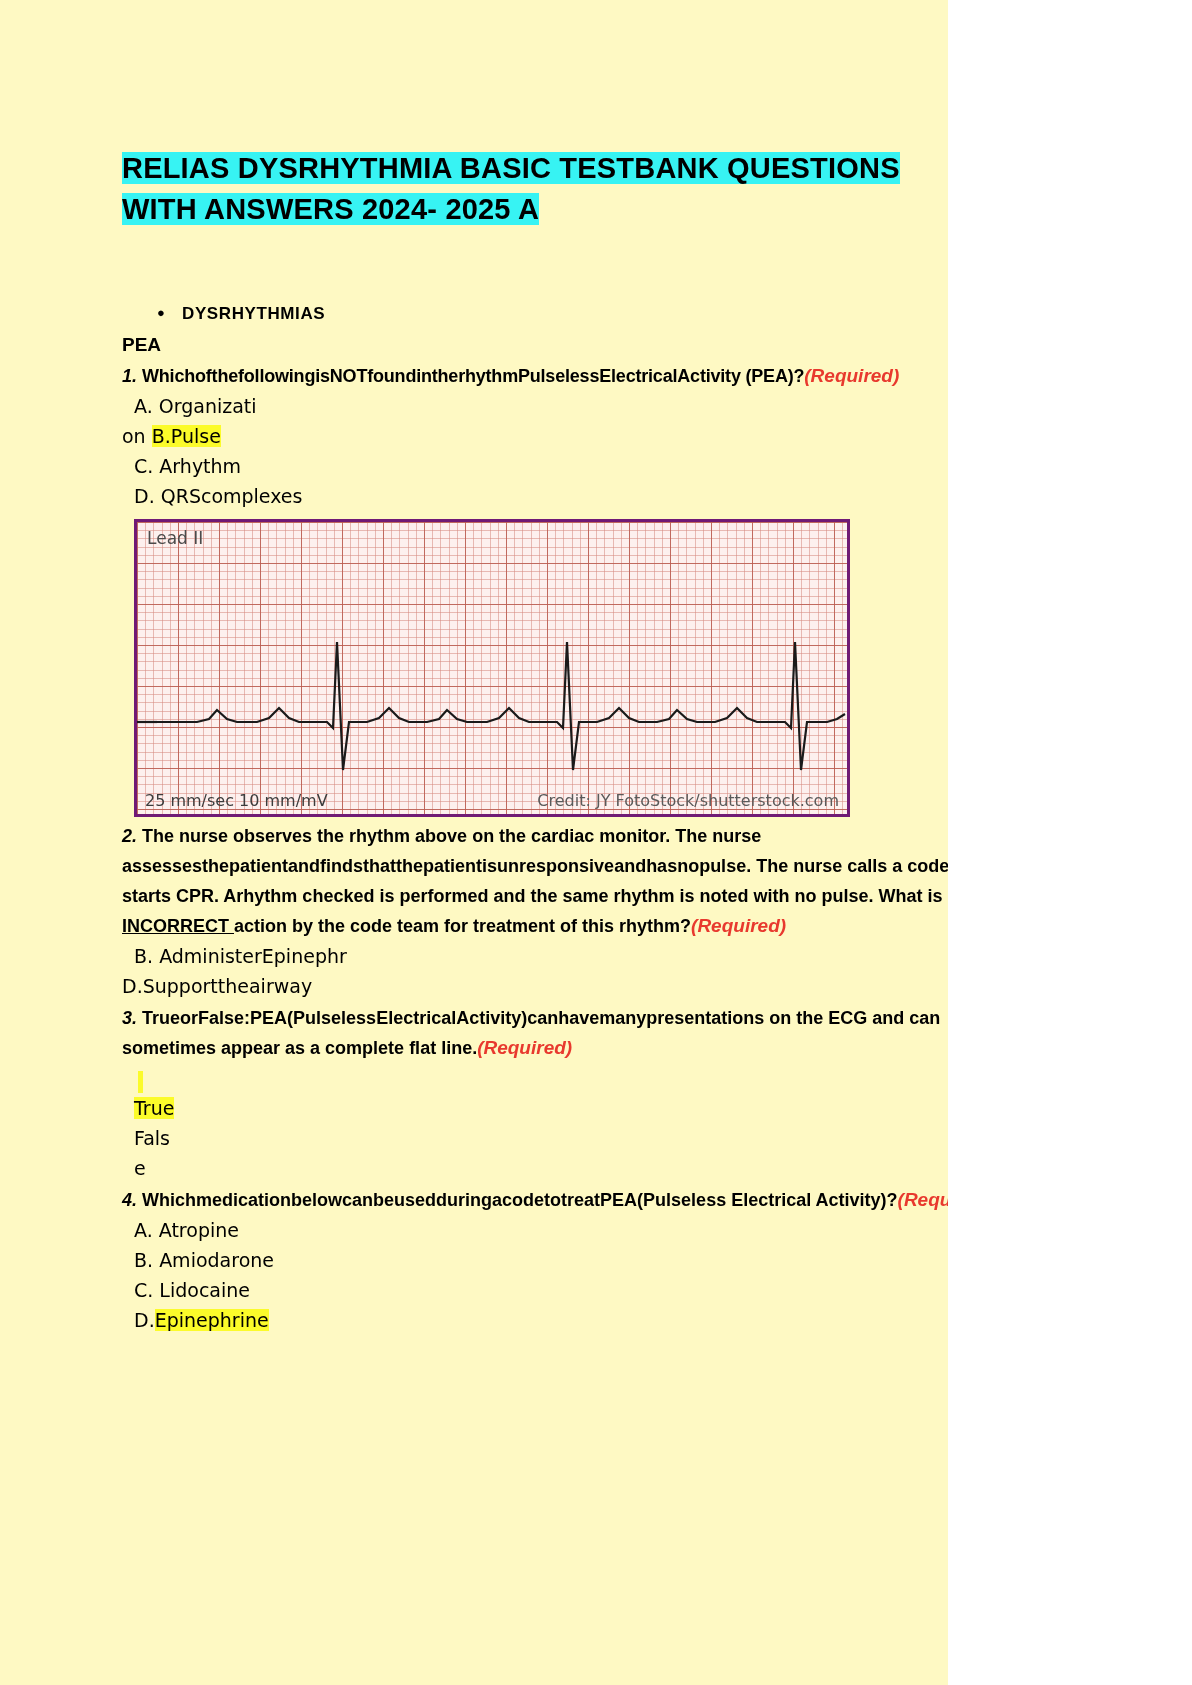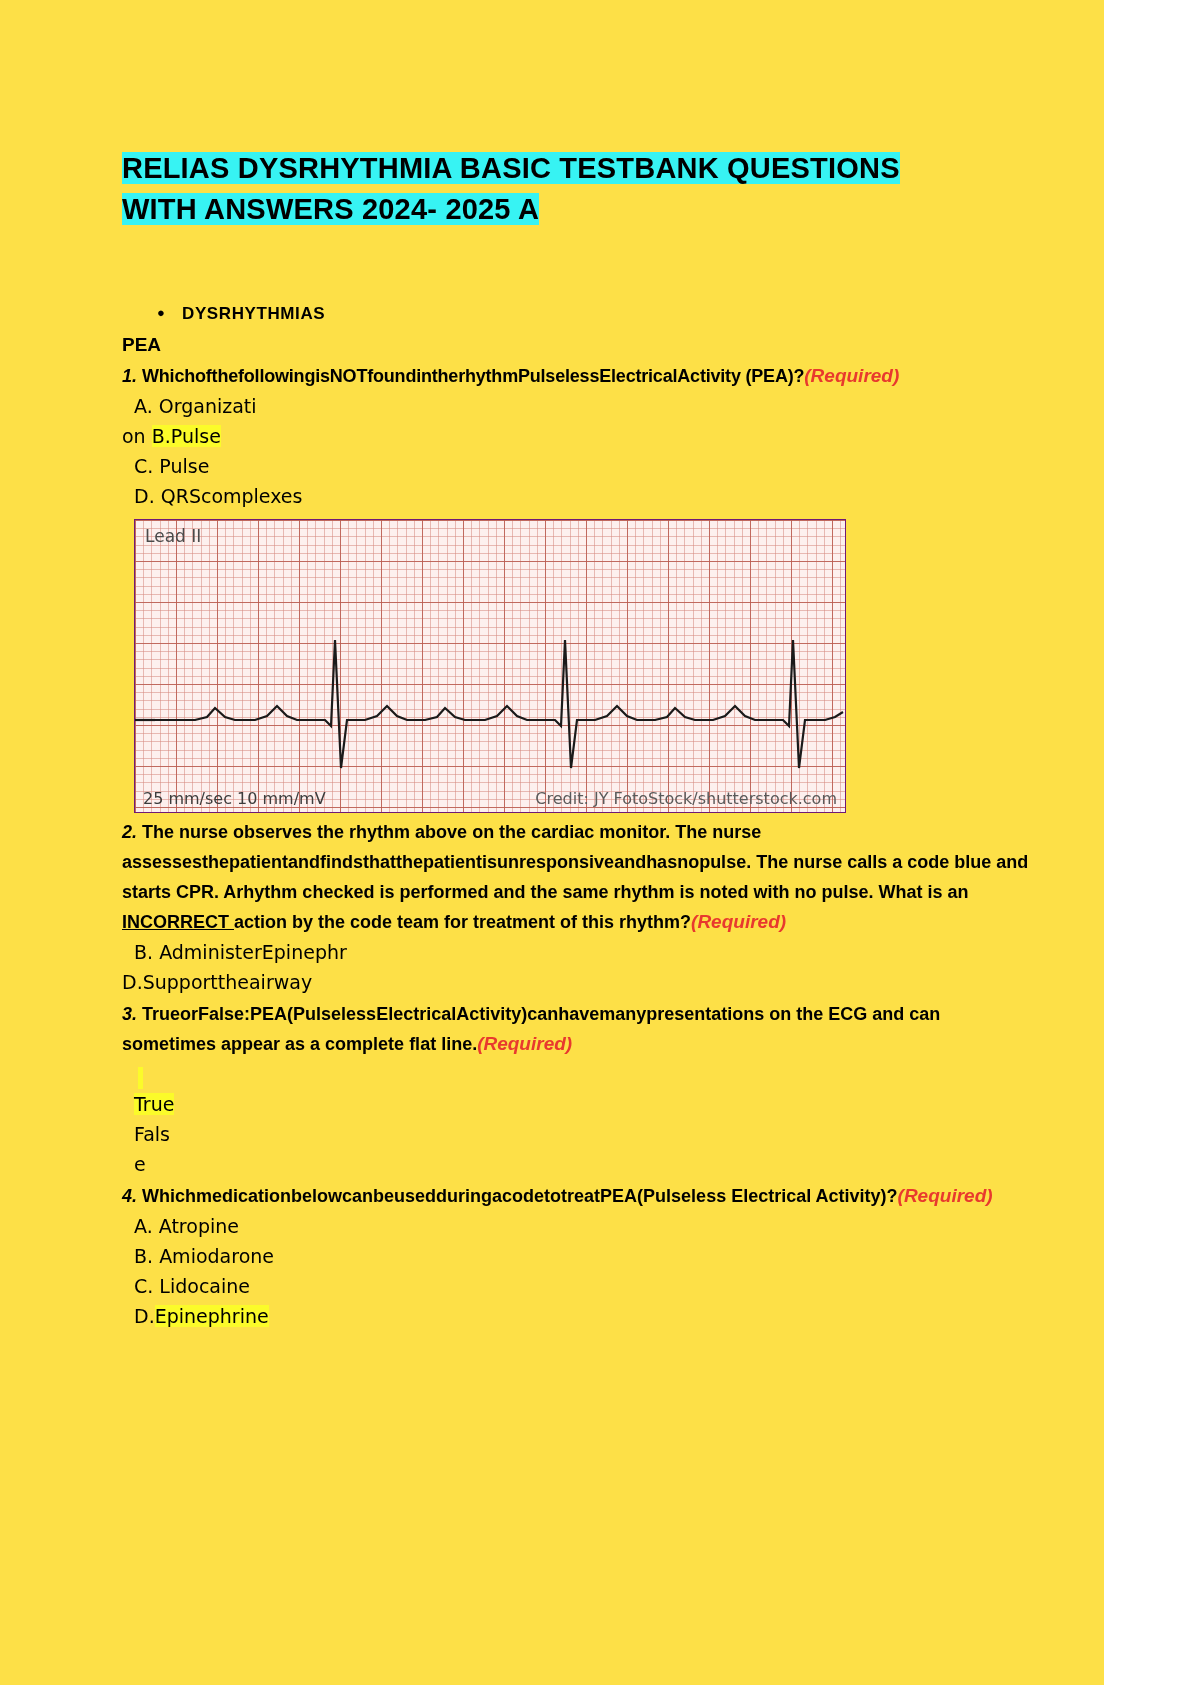--- a/index.html
+++ b/index.html
@@ -10,23 +10,23 @@
   body {
     width: 1192px;
     height: 1685px;
     position: relative;
     font-family: "Liberation Sans", sans-serif;
     color: #000000;
   }
   .page {
     position: absolute;
     left: 0; top: 0;
-    width: 1104px;
+    width: 948px;
     height: 1685px;
-    background: #fde047;
+    background: #fef9c3;
     overflow: hidden;
     text-decoration: underline;
   }
   .doc {
     position: absolute;
     left: 122px;
     top: 148px;
     width: 910px;
   }
   .title {
@@ -101,21 +101,21 @@
   }
   u { text-decoration: underline; }
 
   
   .ecg {
     position: relative;
     width: 710px;
     height: 292px;
     margin: 8px 0 4px 12px;
     background: #fdf0ee;
-    border: 1px solid #701a75;
+    border: 3px solid #701a75;
     overflow: hidden;
   }
   .ecg .fine {
     position: absolute;
     left: 0; top: 0; right: 0; bottom: 0;
     background-image:
       repeating-linear-gradient(to right, rgba(214,138,128,0.55) 0 1px, transparent 1px 8.2px),
       repeating-linear-gradient(to bottom, rgba(214,138,128,0.55) 0 1px, transparent 1px 8.2px);
   }
   .ecg .coarse {
@@ -182,21 +182,21 @@
     <div class="opt">
       <span>A.</span>
       <span>Organizati</span>
     </div>
     <div class="opt noindent">
       <span>on</span>
       <span class="hly">B.Pulse</span>
     </div>
     <div class="opt">
       <span>C.</span>
-      <span>Pulse</span>
+      <span>Arhythm</span>
     </div>
     <div class="opt">
       <span>D.</span>
       <span>QRScomplexes</span>
     </div>
 
     <div class="ecg">
       <div class="fine"></div>
       <div class="coarse"></div>
       <svg width="710" height="292" viewBox="0 0 710 292">

